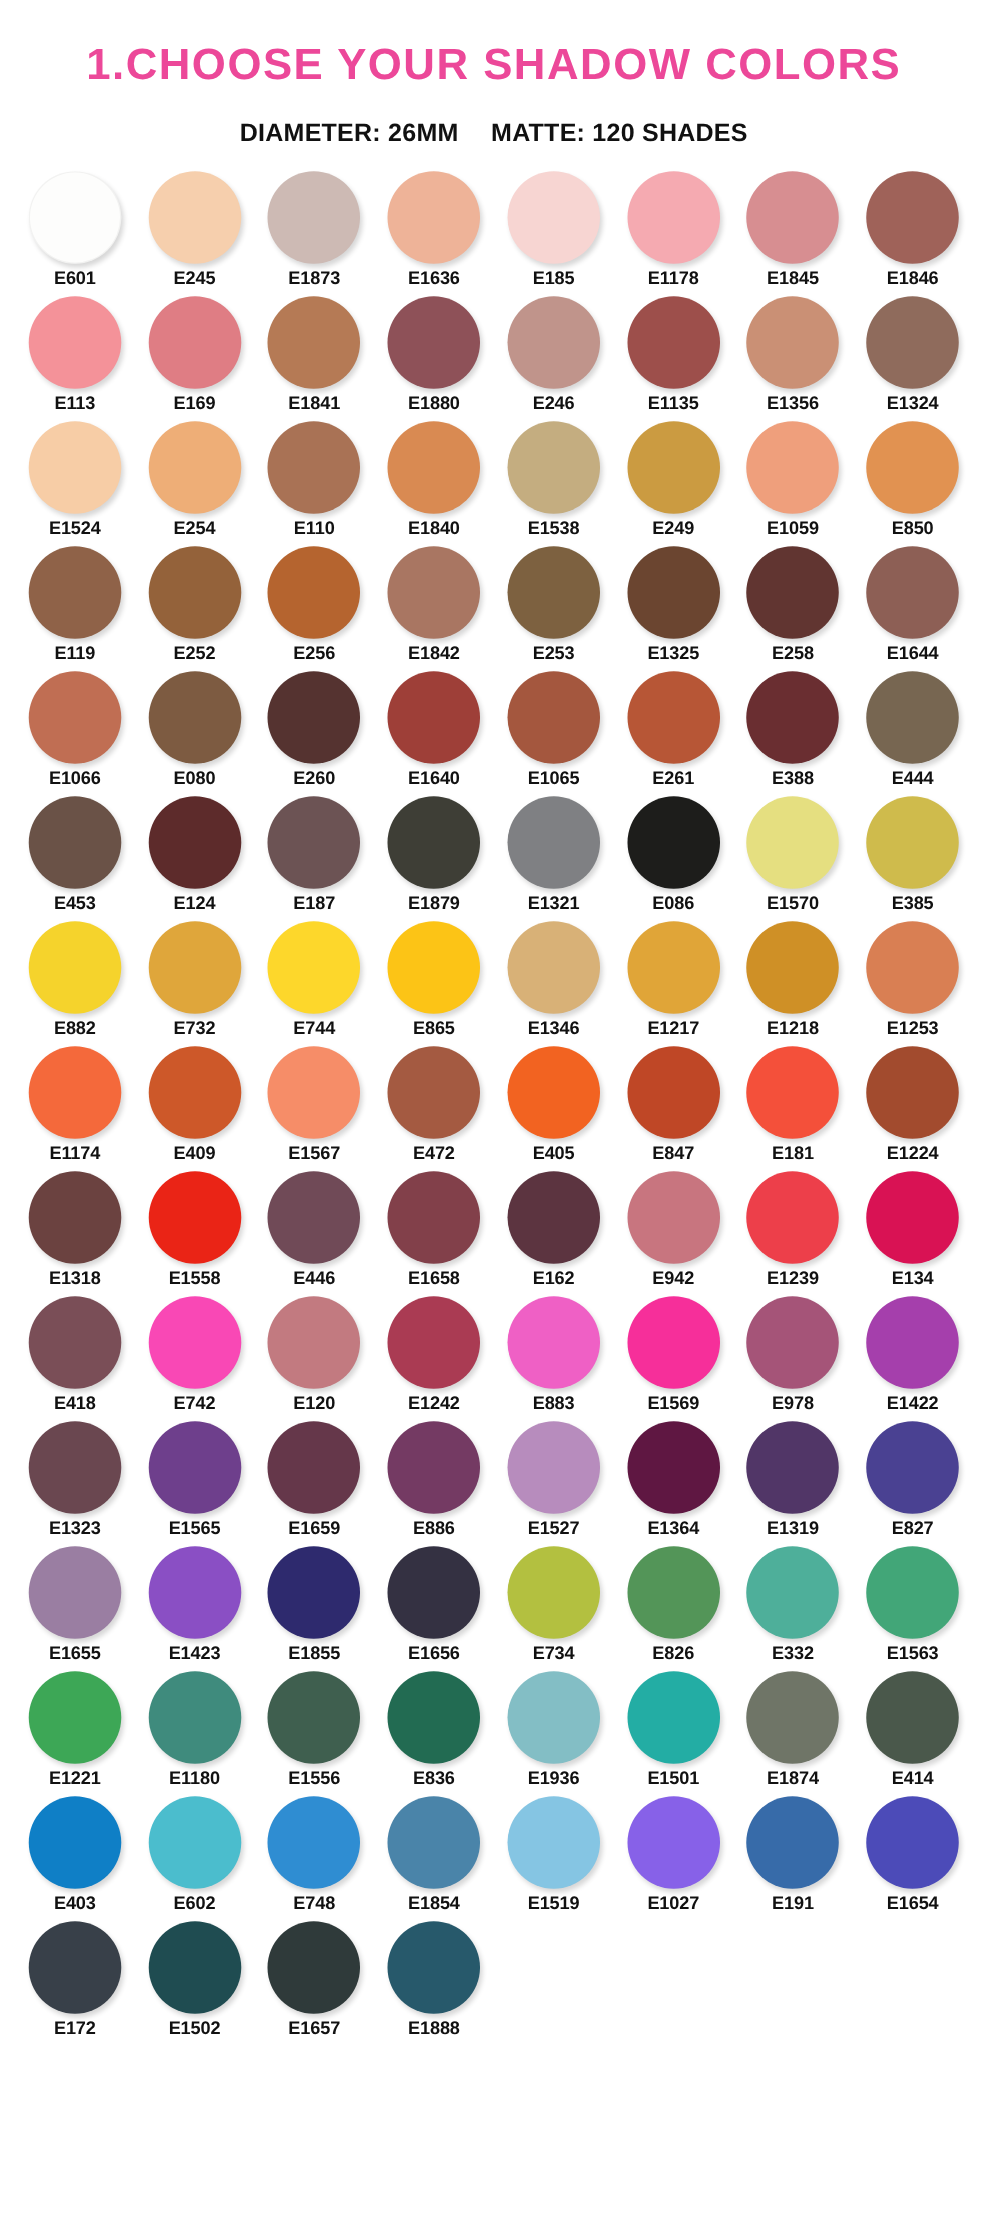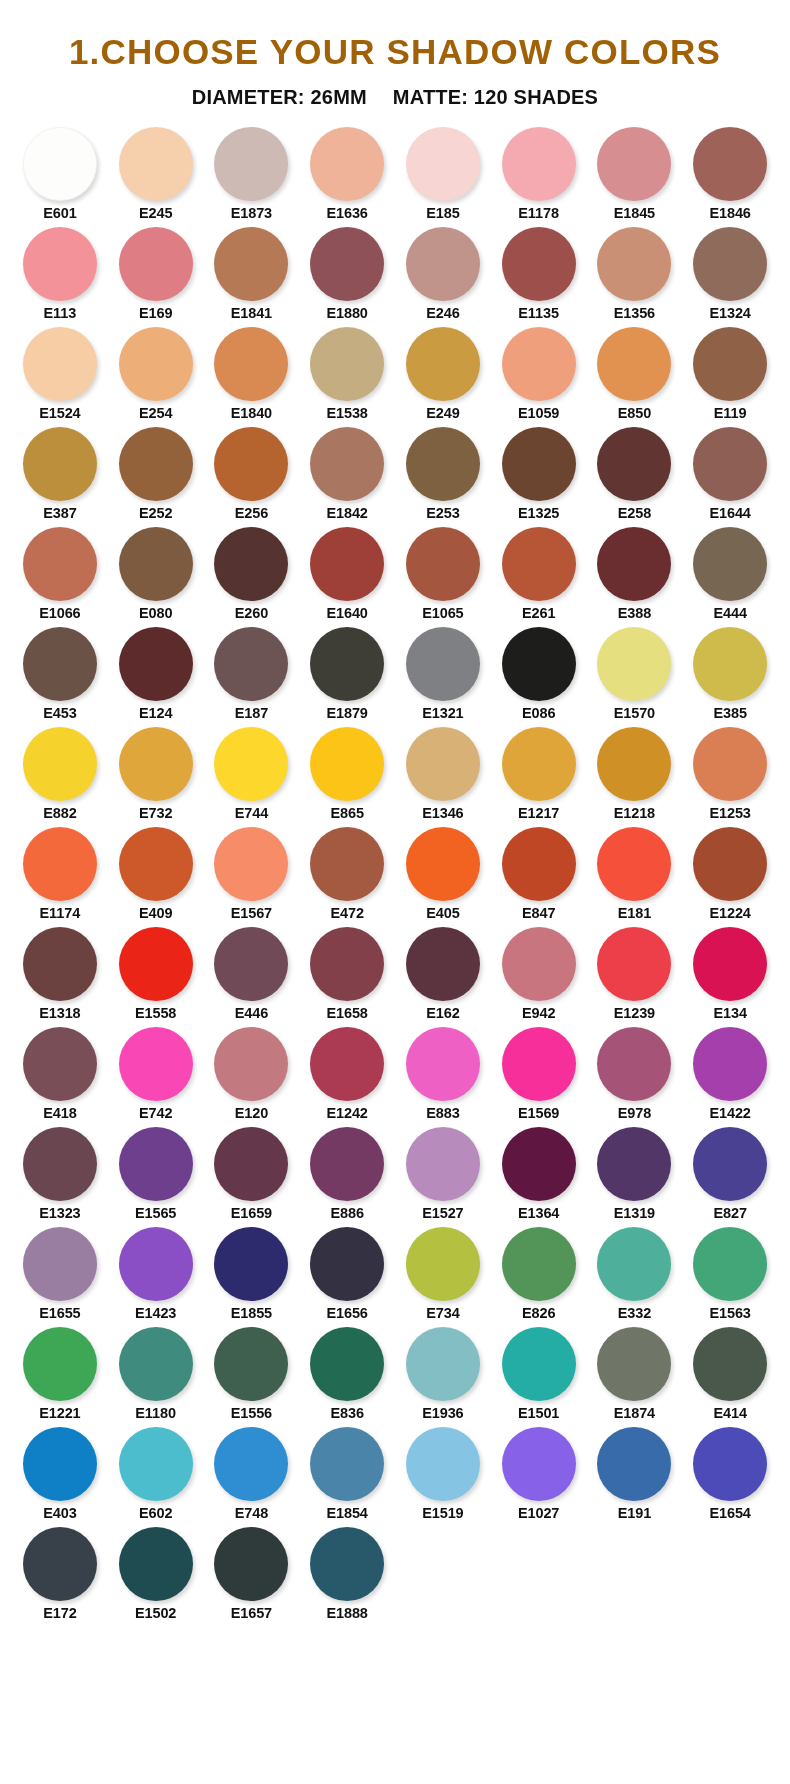--- a/index.html
+++ b/index.html
@@ -24,27 +24,27 @@
   .header {
     padding-top: 34px;
     text-align: center;
   }
   .title {
     font-family: "Liberation Sans", sans-serif;
     font-size: 35px;
     font-weight: bold;
     letter-spacing: 1.2px;
     line-height: 1;
-    color: #a16207;
+    color: #ec4899;
     white-space: nowrap;
     margin: 0;
     transform: scaleX(1.0);
   }
   .subtitle-row {
-    margin-top: 17px;
+    margin-top: 27px;
     display: flex;
     justify-content: center;
     align-items: baseline;
     gap: 26px;
     white-space: nowrap;
   }
   .subtitle {
     font-family: "Liberation Sans", sans-serif;
     font-size: 20px;
     font-weight: bold;
@@ -169,20 +169,24 @@
       </div>
       <div class="cell">
         <div class="swatch" style="background: rgb(247, 205, 166);"></div>
         <div class="code">E1524</div>
       </div>
       <div class="cell">
         <div class="swatch" style="background: rgb(238, 174, 119);"></div>
         <div class="code">E254</div>
       </div>
       <div class="cell">
+        <div class="swatch" style="background: rgb(169, 114, 85);"></div>
+        <div class="code">E110</div>
+      </div>
+      <div class="cell">
         <div class="swatch" style="background: rgb(217, 138, 82);"></div>
         <div class="code">E1840</div>
       </div>
       <div class="cell">
         <div class="swatch" style="background: rgb(196, 173, 128);"></div>
         <div class="code">E1538</div>
       </div>
       <div class="cell">
         <div class="swatch" style="background: rgb(203, 155, 65);"></div>
         <div class="code">E249</div>
@@ -191,24 +195,20 @@
         <div class="swatch" style="background: rgb(239, 159, 124);"></div>
         <div class="code">E1059</div>
       </div>
       <div class="cell">
         <div class="swatch" style="background: rgb(225, 146, 81);"></div>
         <div class="code">E850</div>
       </div>
       <div class="cell">
         <div class="swatch" style="background: rgb(143, 98, 72);"></div>
         <div class="code">E119</div>
-      </div>
-      <div class="cell">
-        <div class="swatch" style="background: rgb(187, 143, 59);"></div>
-        <div class="code">E387</div>
       </div>
       <div class="cell">
         <div class="swatch" style="background: rgb(148, 98, 58);"></div>
         <div class="code">E252</div>
       </div>
       <div class="cell">
         <div class="swatch" style="background: rgb(181, 100, 47);"></div>
         <div class="code">E256</div>
       </div>
       <div class="cell">

